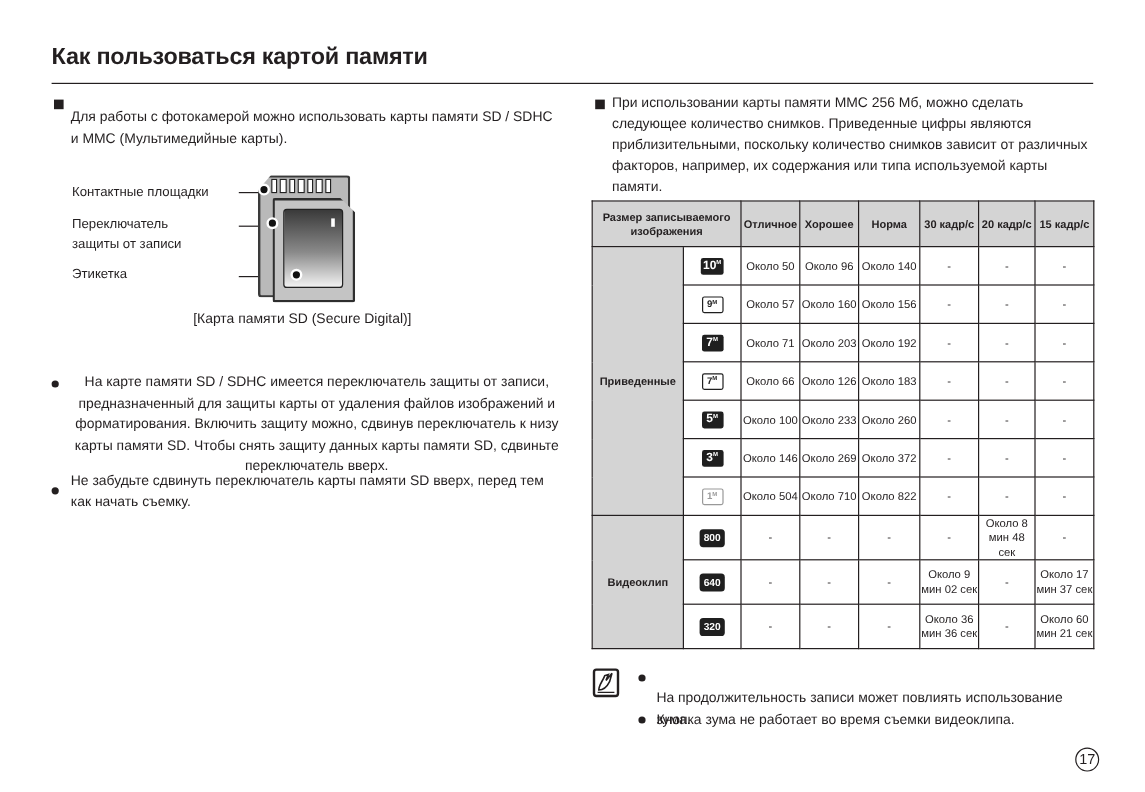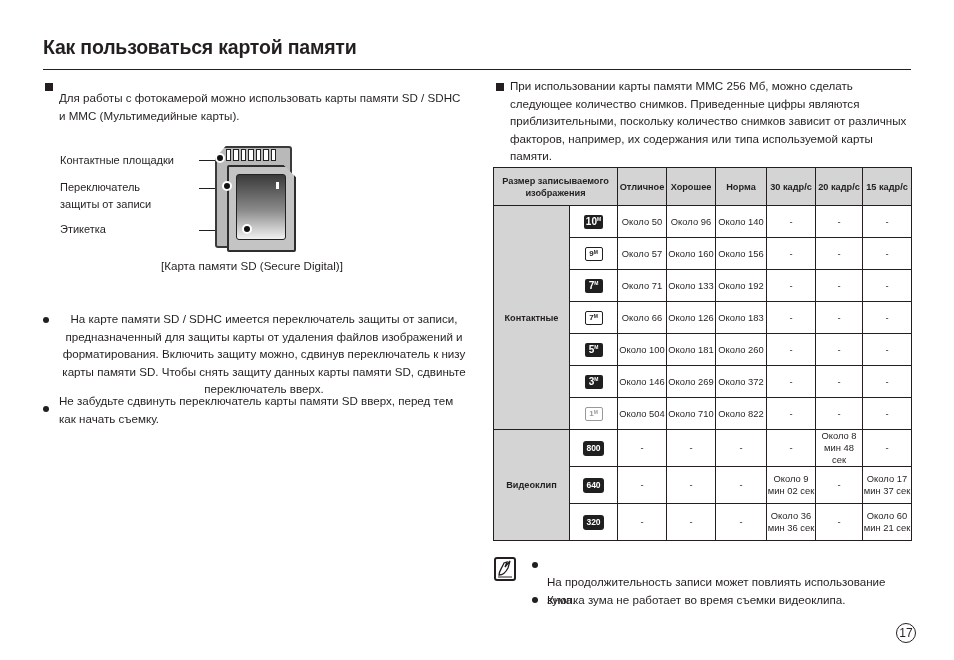--- a/index.html
+++ b/index.html
@@ -134,60 +134,60 @@
       <th>Отличное</th>
       <th>Хорошее</th>
       <th>Норма</th>
       <th>30 кадр/с</th>
       <th>20 кадр/с</th>
       <th>15 кадр/с</th>
     </tr>
   </thead>
   <tbody id="photo-body">
       <tr class="photo">
-        <td class="cat" rowspan="7">Контактные</td>
+        <td class="cat" rowspan="7">Приведенные</td>
         <td><span class="sz-icon"><span>10</span><sup>M</sup></span></td>
         <td>Около 50</td>
         <td>Около 96</td>
         <td>Около 140</td>
         <td>-</td>
         <td>-</td>
         <td>-</td>
       </tr>
       <tr class="photo">
         <td><span class="sz-icon outline"><span>9</span><sup>M</sup></span></td>
         <td>Около 57</td>
         <td>Около 160</td>
         <td>Около 156</td>
         <td>-</td>
         <td>-</td>
         <td>-</td>
       </tr>
       <tr class="photo">
         <td><span class="sz-icon"><span>7</span><sup>M</sup></span></td>
         <td>Около 71</td>
-        <td>Около 133</td>
+        <td>Около 203</td>
         <td>Около 192</td>
         <td>-</td>
         <td>-</td>
         <td>-</td>
       </tr>
       <tr class="photo">
         <td><span class="sz-icon outline"><span>7</span><sup>M</sup></span></td>
         <td>Около 66</td>
         <td>Около 126</td>
         <td>Около 183</td>
         <td>-</td>
         <td>-</td>
         <td>-</td>
       </tr>
       <tr class="photo">
         <td><span class="sz-icon"><span>5</span><sup>M</sup></span></td>
         <td>Около 100</td>
-        <td>Около 181</td>
+        <td>Около 233</td>
         <td>Около 260</td>
         <td>-</td>
         <td>-</td>
         <td>-</td>
       </tr>
       <tr class="photo">
         <td><span class="sz-icon"><span>3</span><sup>M</sup></span></td>
         <td>Около 146</td>
         <td>Около 269</td>
         <td>Около 372</td>

